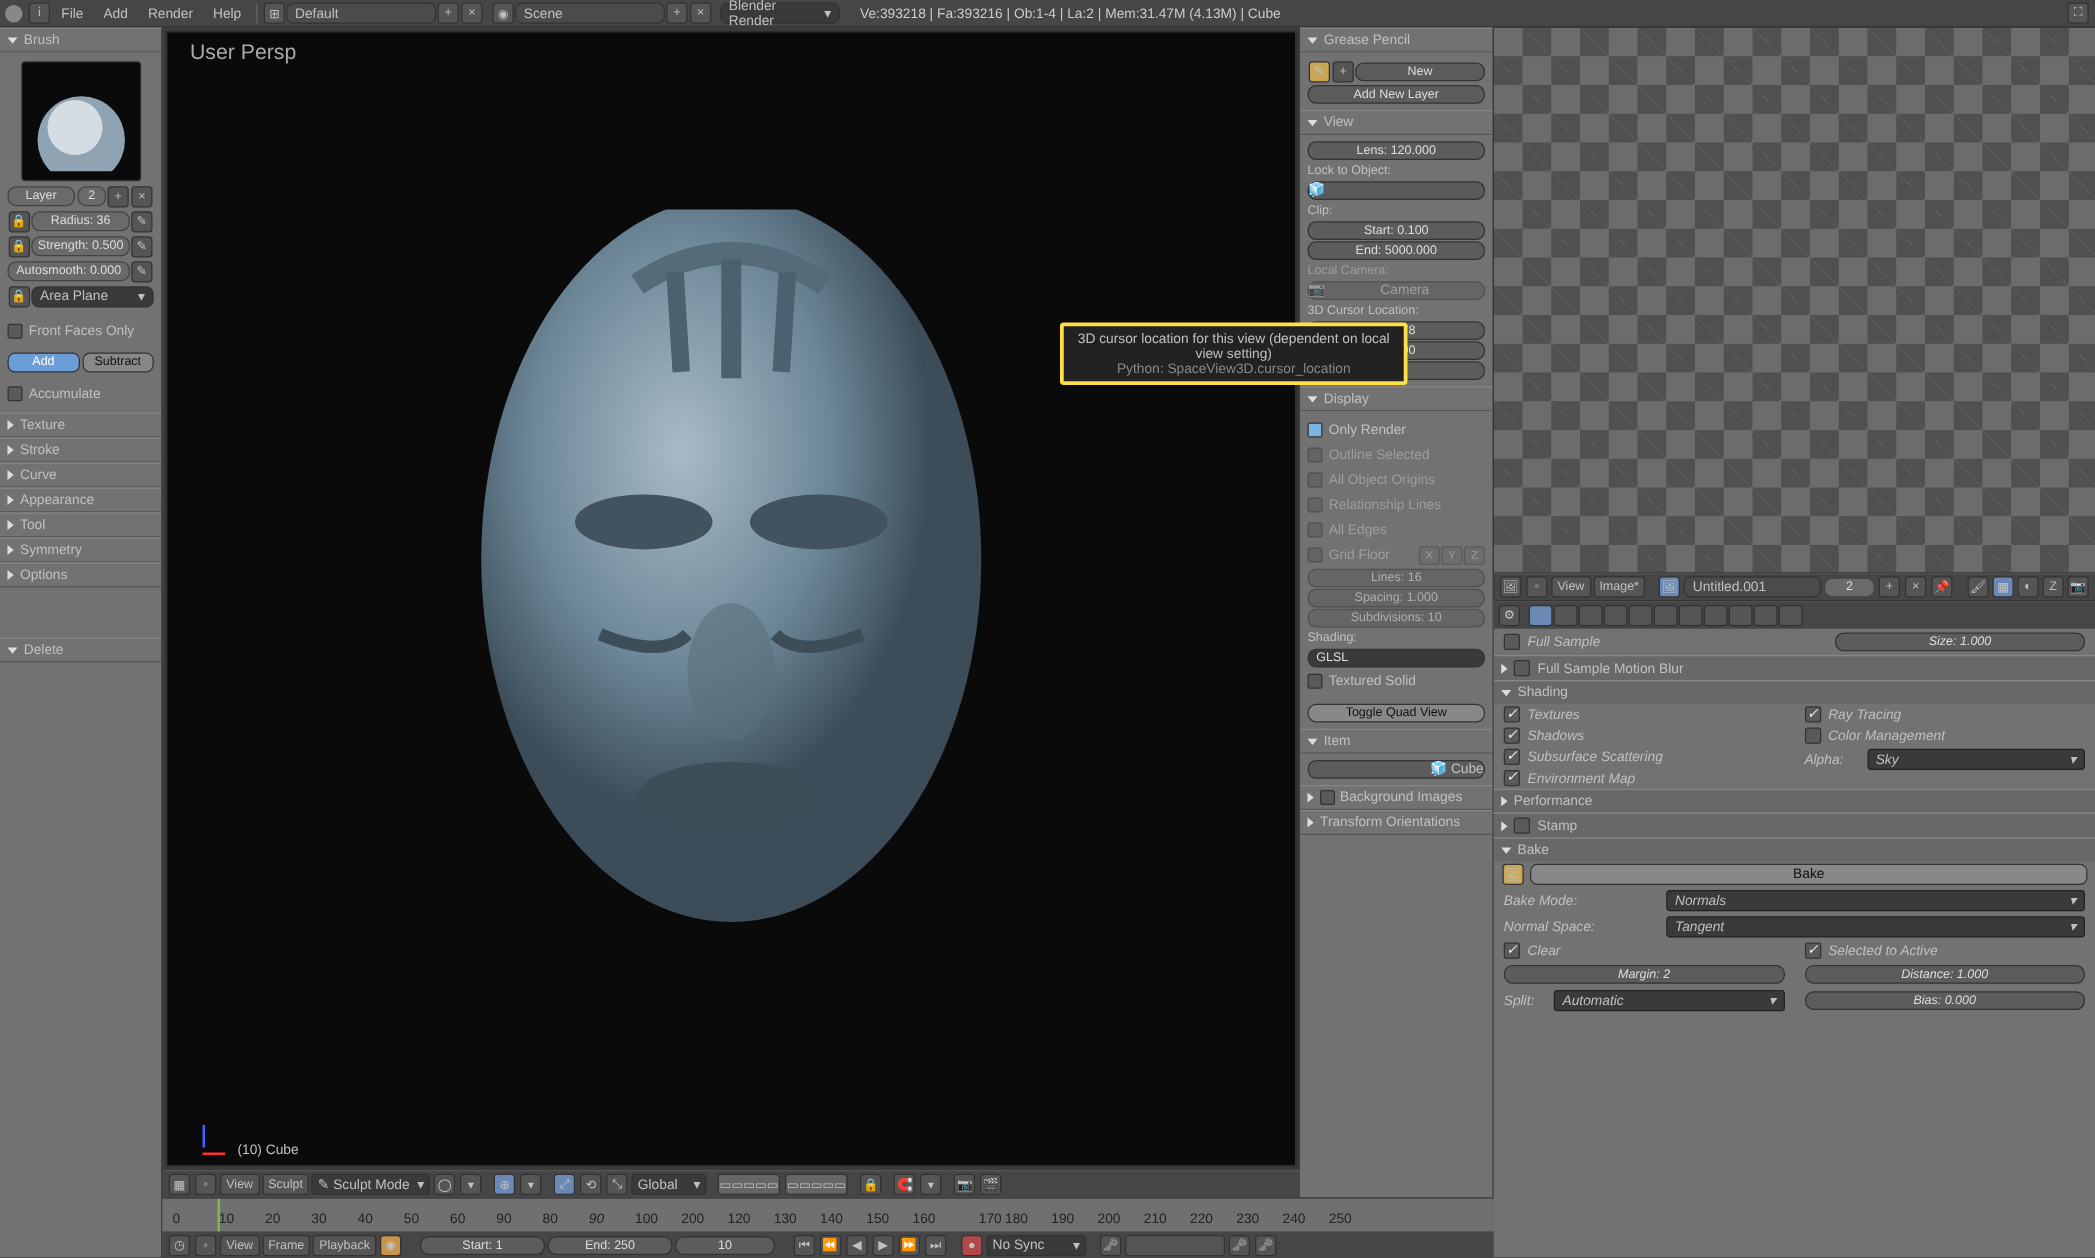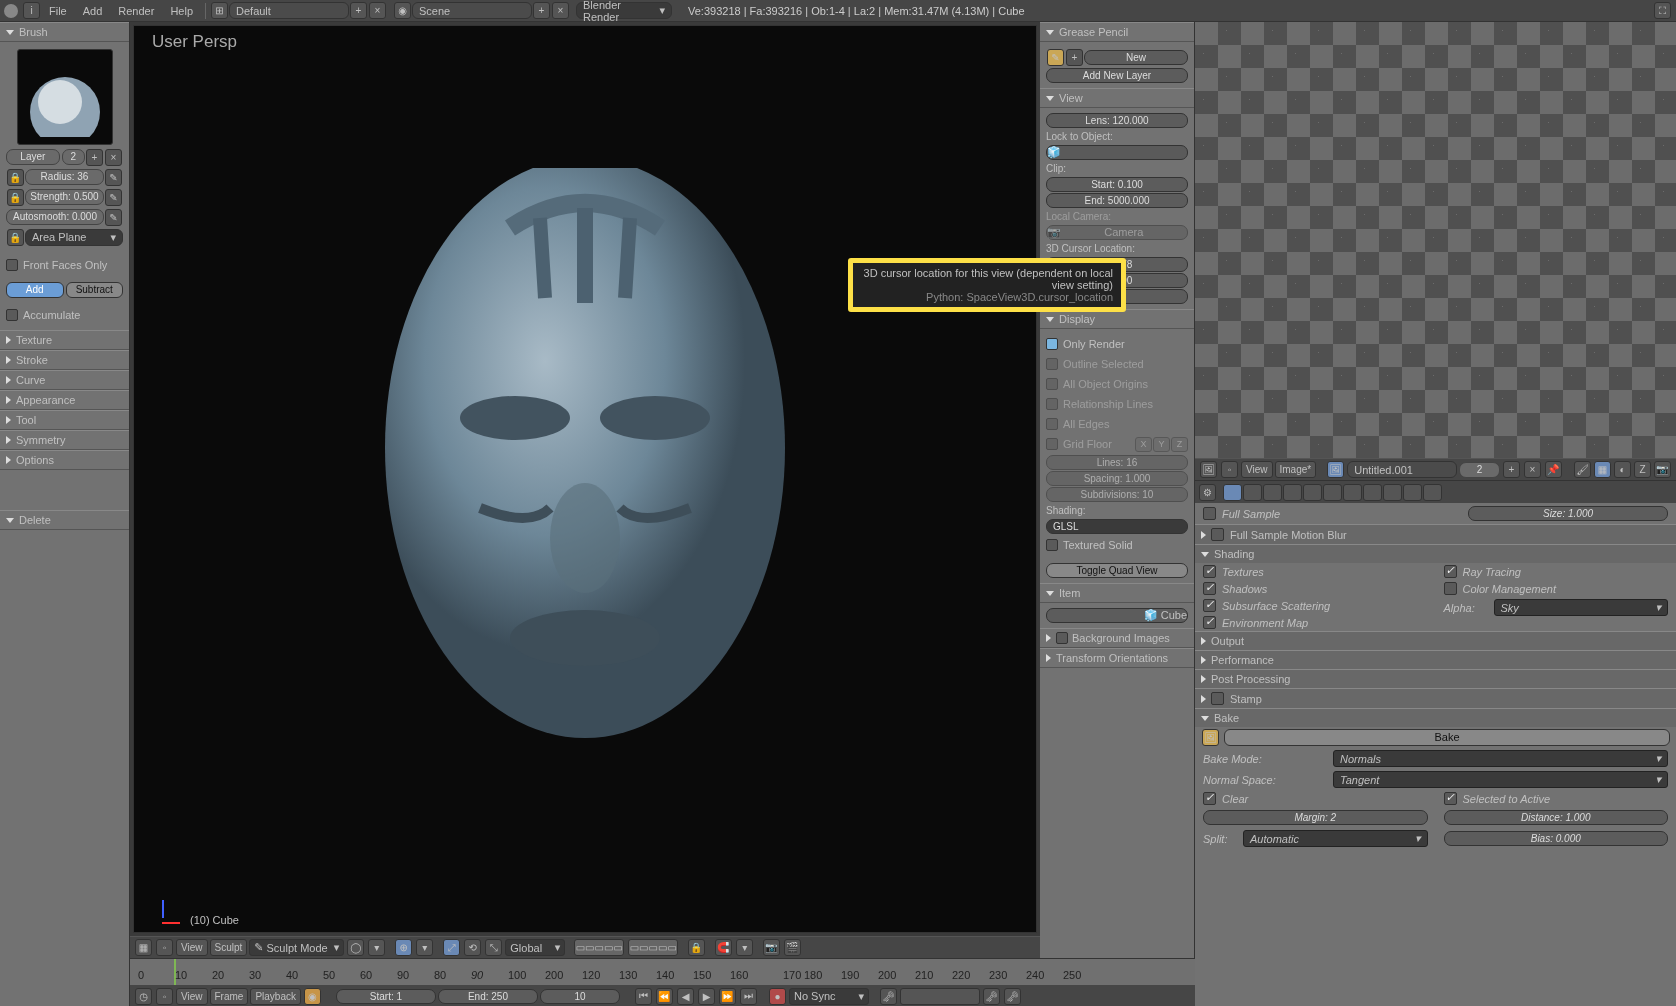--- a/index.html
+++ b/index.html
@@ -57,21 +57,21 @@
 .props{flex:1;background:#727272;overflow-y:auto;border-top:1px solid #333;}
 .props-tabs{height:22px;background:#464646;display:flex;align-items:center;padding:0 3px;gap:1px;}
 .props-tab{width:19px;height:17px;background:#555;border:1px solid #333;border-radius:3px;}
 .props-tab.active{background:#6a89b5;}
 .prop-row{display:flex;align-items:center;padding:2px 8px;font-size:11px;font-style:italic;}
 .prop-chk{width:13px;height:13px;border:1px solid #333;background:#5a5a5a;border-radius:2px;margin-right:6px;position:relative;}
 .prop-chk.on::after{content:"✓";position:absolute;left:1px;top:-2px;color:#eee;font-size:11px;}
 .dropdown{background:#3a3a3a;border:1px solid #222;border-radius:3px;height:17px;flex:1;padding:0 6px;display:flex;align-items:center;color:#ddd;}
 .wide-btn{background:#888;border:1px solid #333;border-radius:6px;height:17px;text-align:center;line-height:15px;color:#111;margin:2px 6px;font-size:11px;}
 .collapse-hdr{display:flex;align-items:center;padding:3px 6px;background:#686868;border-top:1px solid #888;}
-.tooltip{position:absolute;background:#222;border:5px solid #fde047;border-radius:3px;padding:4px 8px;color:#bbb;font-size:10px;text-align:right;z-index:100;}
+.tooltip{position:absolute;background:#222;border:3px solid #fde047;border-radius:3px;padding:4px 8px;color:#bbb;font-size:10px;text-align:center;z-index:100;}
 .disabled{opacity:0.55;}
 .small-icons{display:flex;gap:1px;}
 .xyz-btns{display:flex;gap:1px;}
 .xyz-btns div{width:17px;height:15px;background:#6a6a6a;border:1px solid #444;border-radius:3px;text-align:center;font-size:9px;line-height:13px;}
 </style>
 </head>
 <body>
 
 <div class="topbar">
   <span class="logo"></span>
@@ -517,29 +517,21 @@
               <span style="width:50px">Alpha:</span>
               <span class="dropdown">
                 <span>Sky</span>
                 <span style="margin-left:auto">▾</span>
               </span>
             </div>
         </div>
       </div>
       <div class="collapse-hdr">
           <span class="tri right"></span>
-          <span>Output</span>
-        </div>
-      <div class="collapse-hdr">
-          <span class="tri right"></span>
           <span>Performance</span>
-        </div>
-      <div class="collapse-hdr">
-          <span class="tri right"></span>
-          <span>Post Processing</span>
         </div>
       <div class="collapse-hdr">
           <span class="tri right"></span>
           <span class="prop-chk"></span>
           <span>Stamp</span>
         </div>
       <div class="collapse-hdr">
           <span class="tri down"></span>
           <span>Bake</span>
         </div>

